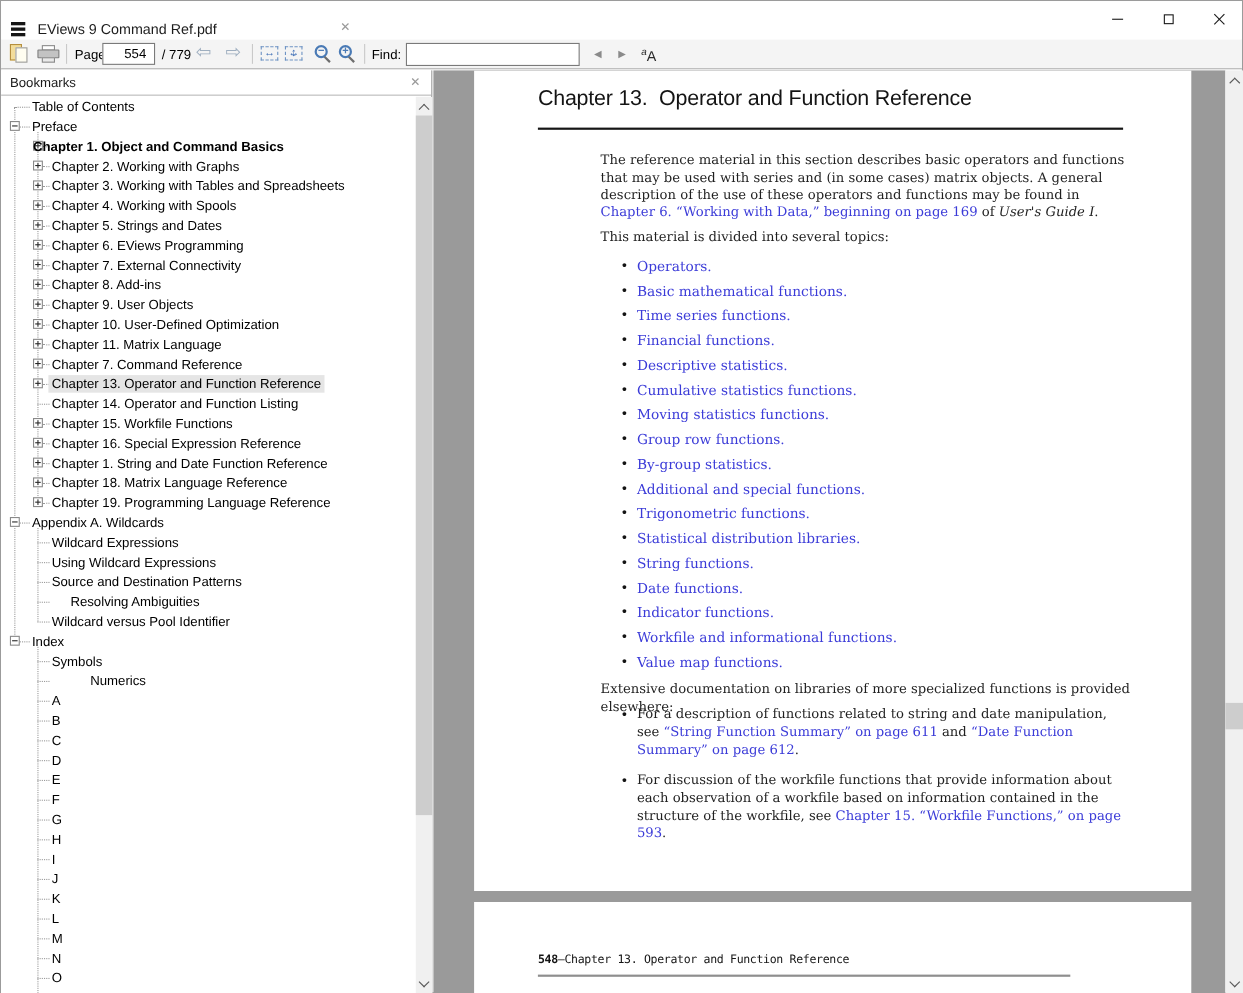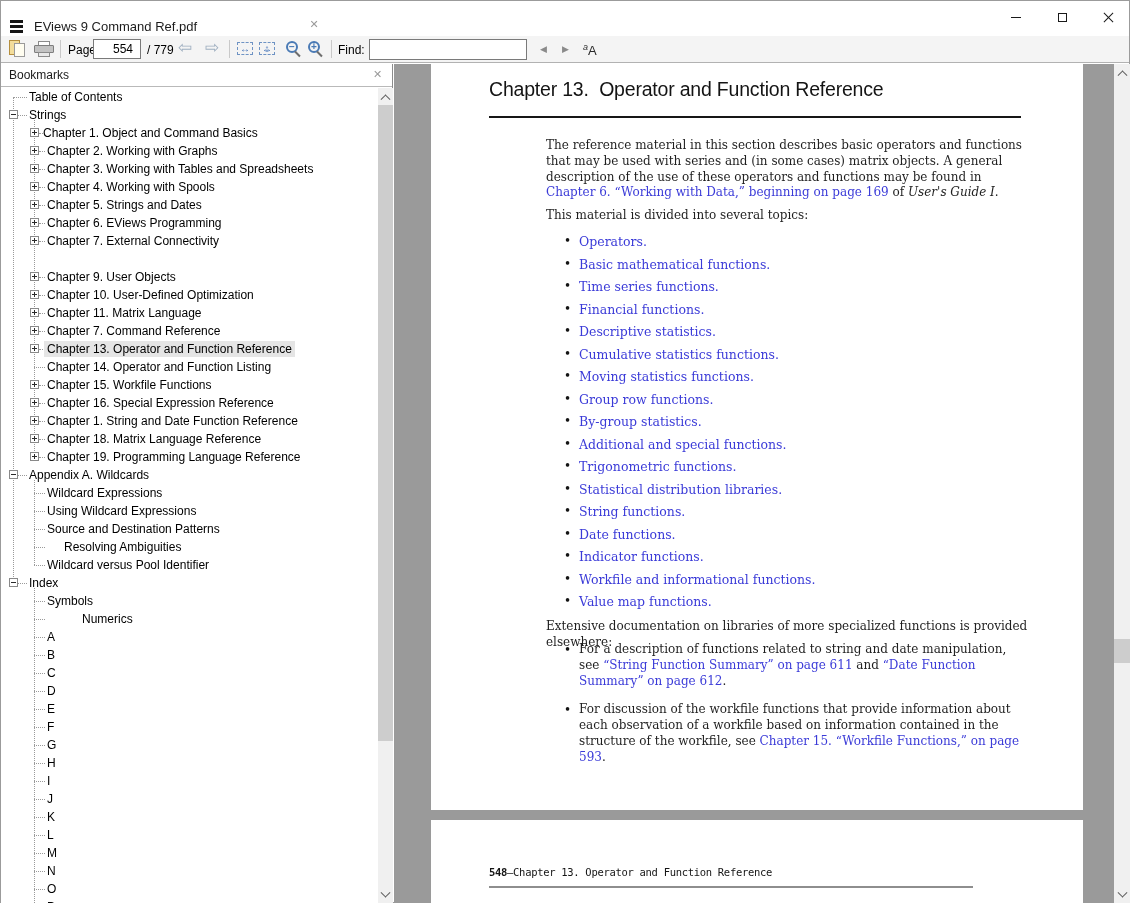--- a/index.html
+++ b/index.html
@@ -162,26 +162,26 @@
           <div class="vline" style="left: 33px; top: 32px; height: 337px;"></div>
           <div class="vline" style="left: 33px; top: 392px; height: 85px;"></div>
           <div class="vline" style="left: 33px; top: 500px; height: 319px;"></div>
           <div class="trow" style="top: 0px;">
             <div class="stub" style="left: 12px; width: 14px;"></div>
             <span class="lbl" style="left: 25px;">Table of Contents</span>
           </div>
           <div class="trow" style="top: 18px;">
             <div class="stub" style="left: 17px; width: 9px;"></div>
             <div class="ebox" style="left: 8px;"></div>
-            <span class="lbl" style="left: 25px;">Strings</span>
+            <span class="lbl" style="left: 25px;">Preface</span>
           </div>
           <div class="trow" style="top: 36px;">
             <div class="stub" style="left: 38px; width: 6px;"></div>
             <div class="ebox plus" style="left: 29px;"></div>
-            <span class="lbl" style="left: 39px;">Chapter 1. Object and Command Basics</span>
+            <span class="lbl" style="left: 26px; font-weight: bold;">Chapter 1. Object and Command Basics</span>
           </div>
           <div class="trow" style="top: 54px;">
             <div class="stub" style="left: 38px; width: 6px;"></div>
             <div class="ebox plus" style="left: 29px;"></div>
             <span class="lbl" style="left: 43px;">Chapter 2. Working with Graphs</span>
           </div>
           <div class="trow" style="top: 72px;">
             <div class="stub" style="left: 38px; width: 6px;"></div>
             <div class="ebox plus" style="left: 29px;"></div>
             <span class="lbl" style="left: 43px;">Chapter 3. Working with Tables and Spreadsheets</span>
@@ -198,20 +198,25 @@
           </div>
           <div class="trow" style="top: 126px;">
             <div class="stub" style="left: 38px; width: 6px;"></div>
             <div class="ebox plus" style="left: 29px;"></div>
             <span class="lbl" style="left: 43px;">Chapter 6. EViews Programming</span>
           </div>
           <div class="trow" style="top: 144px;">
             <div class="stub" style="left: 38px; width: 6px;"></div>
             <div class="ebox plus" style="left: 29px;"></div>
             <span class="lbl" style="left: 43px;">Chapter 7. External Connectivity</span>
+          </div>
+          <div class="trow" style="top: 162px;">
+            <div class="stub" style="left: 38px; width: 6px;"></div>
+            <div class="ebox plus" style="left: 29px;"></div>
+            <span class="lbl" style="left: 43px;">Chapter 8. Add-ins</span>
           </div>
           <div class="trow" style="top: 180px;">
             <div class="stub" style="left: 38px; width: 6px;"></div>
             <div class="ebox plus" style="left: 29px;"></div>
             <span class="lbl" style="left: 43px;">Chapter 9. User Objects</span>
           </div>
           <div class="trow" style="top: 198px;">
             <div class="stub" style="left: 38px; width: 6px;"></div>
             <div class="ebox plus" style="left: 29px;"></div>
             <span class="lbl" style="left: 43px;">Chapter 10. User-Defined Optimization</span>

